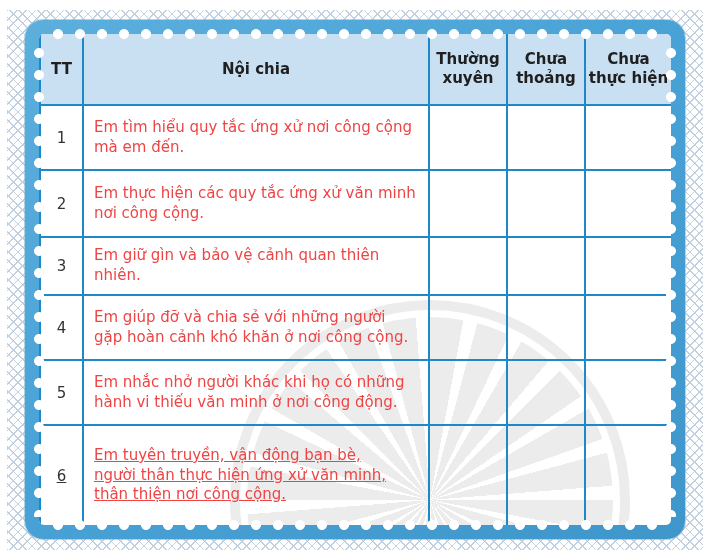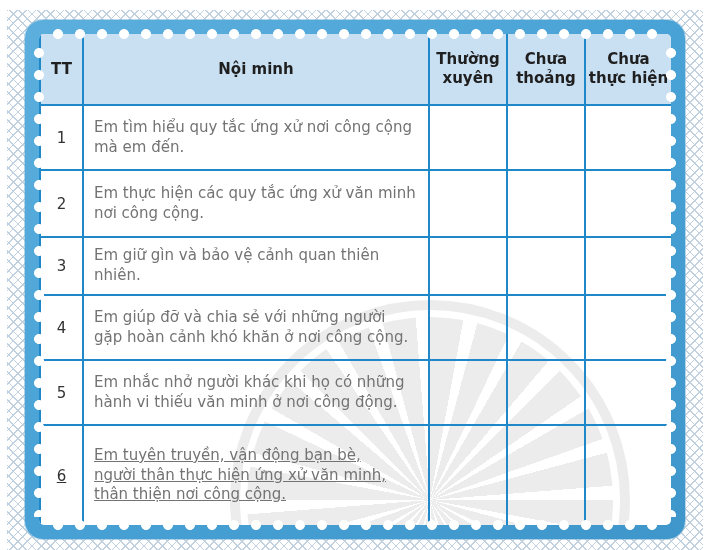--- a/index.html
+++ b/index.html
@@ -67,21 +67,21 @@
   table.survey thead th{border-top:none;}
   table.survey tbody tr:last-child td{border-bottom:none;text-decoration:underline;}
   table.survey thead th{
     background:#c9dff2;color:#1f1f1f;font-weight:bold;font-size:15px;line-height:1.25;
     text-align:center;vertical-align:middle;padding:4px 2px;
   }
   td.num{
     text-align:center;vertical-align:middle;color:#333333;font-size:15px;
   }
   td.desc{
-    color:#737373;font-size:15px;line-height:1.32;vertical-align:middle;
+    color:#ef4444;font-size:15px;line-height:1.32;vertical-align:middle;
     padding:6px 10px;
   }
   td.ans{background:transparent;}
 </style>
 </head>
 <body>
 
 <div class="page">
   <div class="lattice"></div>
 
@@ -102,21 +102,21 @@
         <colgroup>
           <col style="width:43px">
           <col style="width:346px">
           <col style="width:78px">
           <col style="width:78px">
           <col>
         </colgroup>
         <thead>
           <tr style="height:71px">
             <th>TT</th>
-            <th>Nội minh</th>
+            <th>Nội chia</th>
             <th>Thường
 xuyên</th>
             <th>Chưa
 thoảng</th>
             <th>Chưa
 thực hiện</th>
           </tr>
         </thead>
         <tbody>
           <tr style="height:65px">

